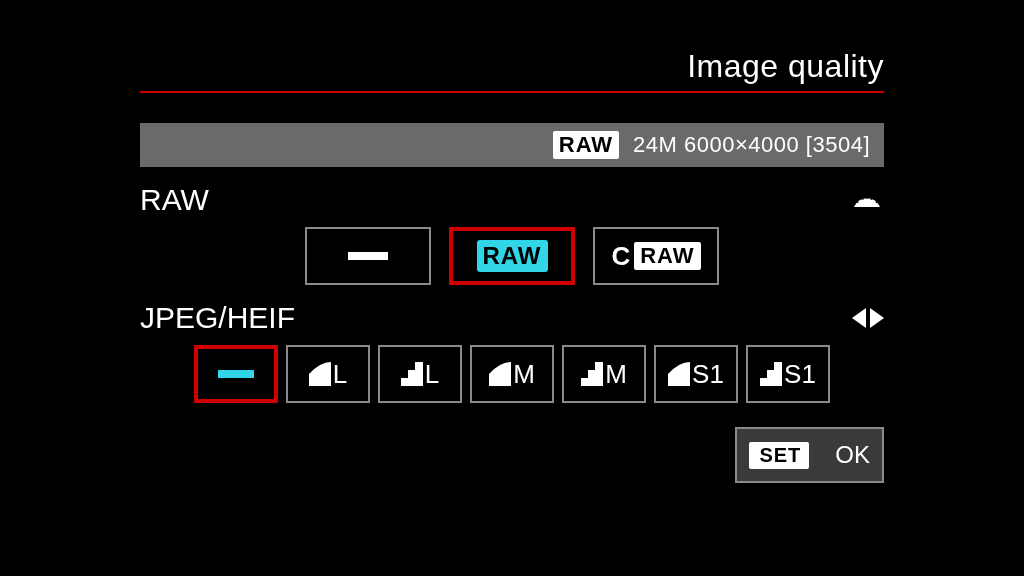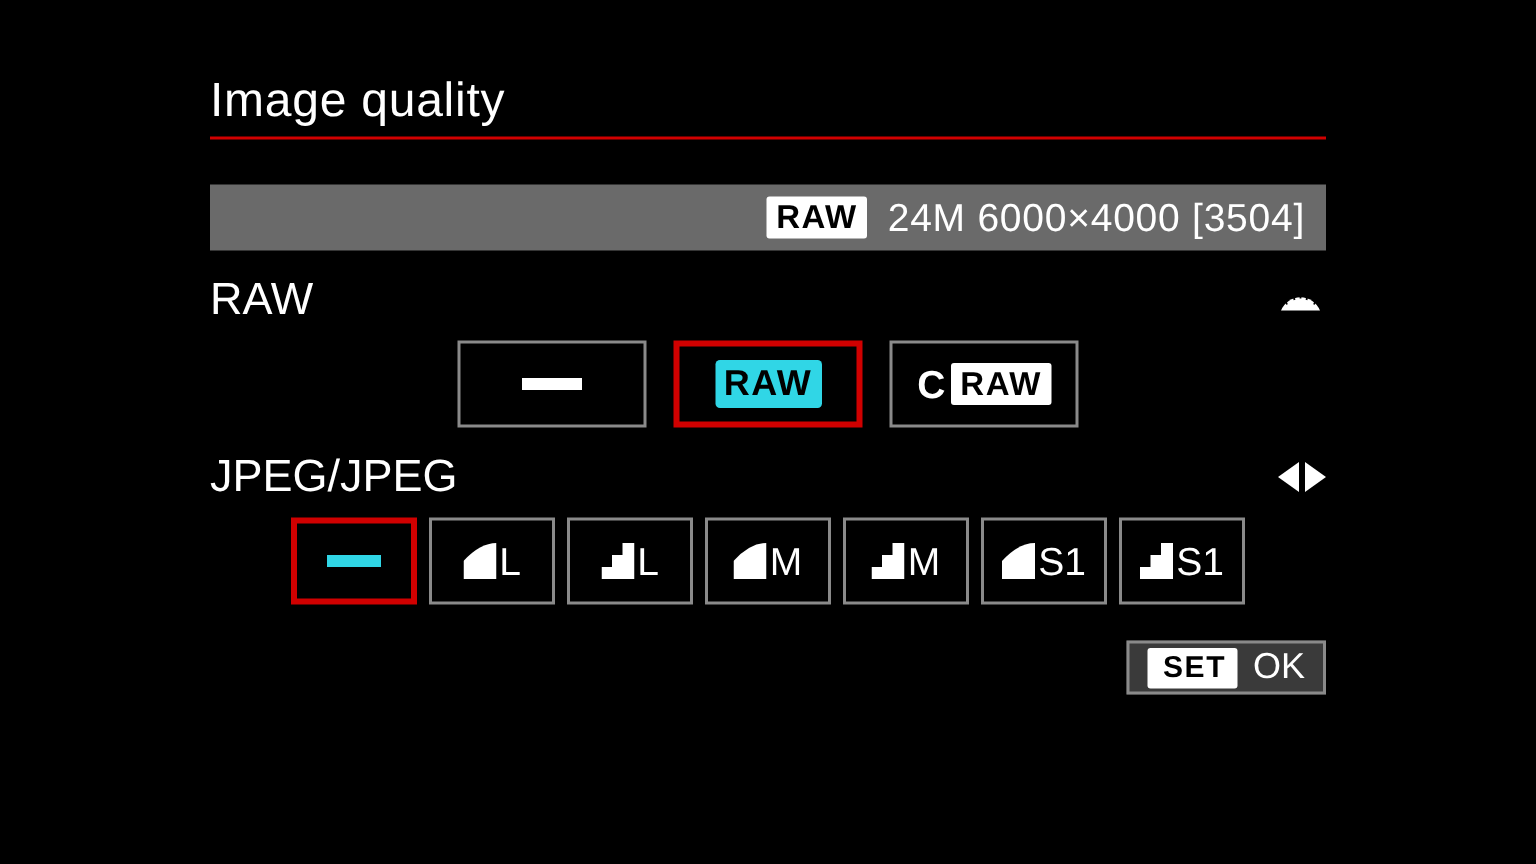--- a/index.html
+++ b/index.html
@@ -1,24 +1,24 @@
 <!DOCTYPE html>
 <html><head>
 <meta charset="utf-8">
 <style>
   * { box-sizing: border-box; margin: 0; padding: 0; }
   html, body { width: 1024px; height: 576px; background: #000; color: #fff; font-family: Arial, Helvetica, sans-serif; overflow: hidden; }
-  .screen { padding: 48px 140px 0 140px; }
+  .screen { padding: 48px 140px 0 140px; text-align: right; }
   .title-wrap { margin-bottom: 4px; }
   .title { font-size: 32px; font-weight: 400; letter-spacing: 0.5px; font-stretch: condensed; }
   .title-underline { height: 2px; background: #d00000; margin-top: 6px; margin-bottom: 30px; }
 
   .status-bar { background: #6a6a6a; height: 44px; display: flex; align-items: center; justify-content: flex-end; padding: 0 14px; gap: 14px; }
   .raw-badge { background: #fff; color: #000; font-weight: 700; padding: 1px 6px; font-size: 22px; letter-spacing: 1px; border-radius: 2px; font-stretch: condensed; }
-  .status-text { font-size: 26px; letter-spacing: 0.5px; font-stretch: condensed; }
+  .status-text { font-size: 22px; letter-spacing: 0.5px; font-stretch: condensed; }
 
   .row-label { display: flex; align-items: center; justify-content: space-between; margin-top: 16px; margin-bottom: 10px; }
   .row-label span { font-size: 30px; font-stretch: condensed; }
 
   .dial-icon svg { display: block; }
 
   .options-row { display: flex; justify-content: center; gap: 18px; }
   .opt-btn { width: 126px; height: 58px; border: 2px solid #8a8a8a; background: #000; display: flex; align-items: center; justify-content: center; position: relative; }
   .opt-btn.selected { border: 4px solid #d00000; }
   .opt-btn .dash { width: 40px; height: 8px; background: #fff; }
@@ -32,21 +32,21 @@
   .jpeg-btn { width: 84px; height: 58px; border: 2px solid #8a8a8a; background: #000; display: flex; align-items: center; justify-content: center; gap: 2px; font-size: 26px; font-weight: 400; font-stretch: condensed; }
   .jpeg-btn.selected { border: 4px solid #d00000; }
   .jpeg-btn .dash { width: 36px; height: 8px; background: #30d6e6; }
   .jpeg-btn svg { flex-shrink: 0; }
 
   .nav-arrows { display: flex; gap: 4px; align-items: center; }
   .tri-left { width: 0; height: 0; border-top: 10px solid transparent; border-bottom: 10px solid transparent; border-right: 14px solid #fff; }
   .tri-right { width: 0; height: 0; border-top: 10px solid transparent; border-bottom: 10px solid transparent; border-left: 14px solid #fff; }
 
   .footer { display: flex; justify-content: flex-end; margin-top: 24px; padding-right: 0; }
-  .ok-btn { border: 2px solid #8a8a8a; background: #3a3a3a; height: 36px; padding: 0 12px; display: flex; align-items: center; gap: 10px; }
+  .ok-btn { border: 2px solid #8a8a8a; background: #3a3a3a; height: 56px; padding: 0 12px; display: flex; align-items: center; gap: 26px; }
   .set-badge { background: #fff; color: #000; font-weight: 700; font-size: 20px; padding: 2px 8px 2px 10px; letter-spacing: 1px; border-radius: 2px; font-stretch: condensed; }
   .ok-text { font-size: 24px; font-stretch: condensed; }
 </style>
 </head>
 <body>
 
 <div class="screen">
 
   <div class="title-wrap">
     <div class="title">Image quality</div>
@@ -83,21 +83,21 @@
     </div>
     <div class="opt-btn">
       <div class="craw-group">
         <span class="craw-c">C</span>
         <span class="raw-chip-white">RAW</span>
       </div>
     </div>
   </div>
 
   <div class="row-label">
-    <span>JPEG/JPEG</span>
+    <span>JPEG/HEIF</span>
     <div class="nav-arrows">
       <div class="tri-left"></div>
       <div class="tri-right"></div>
     </div>
   </div>
 
   <div class="jpeg-row">
     <div class="jpeg-btn selected">
       <div class="dash"></div>
     </div>

